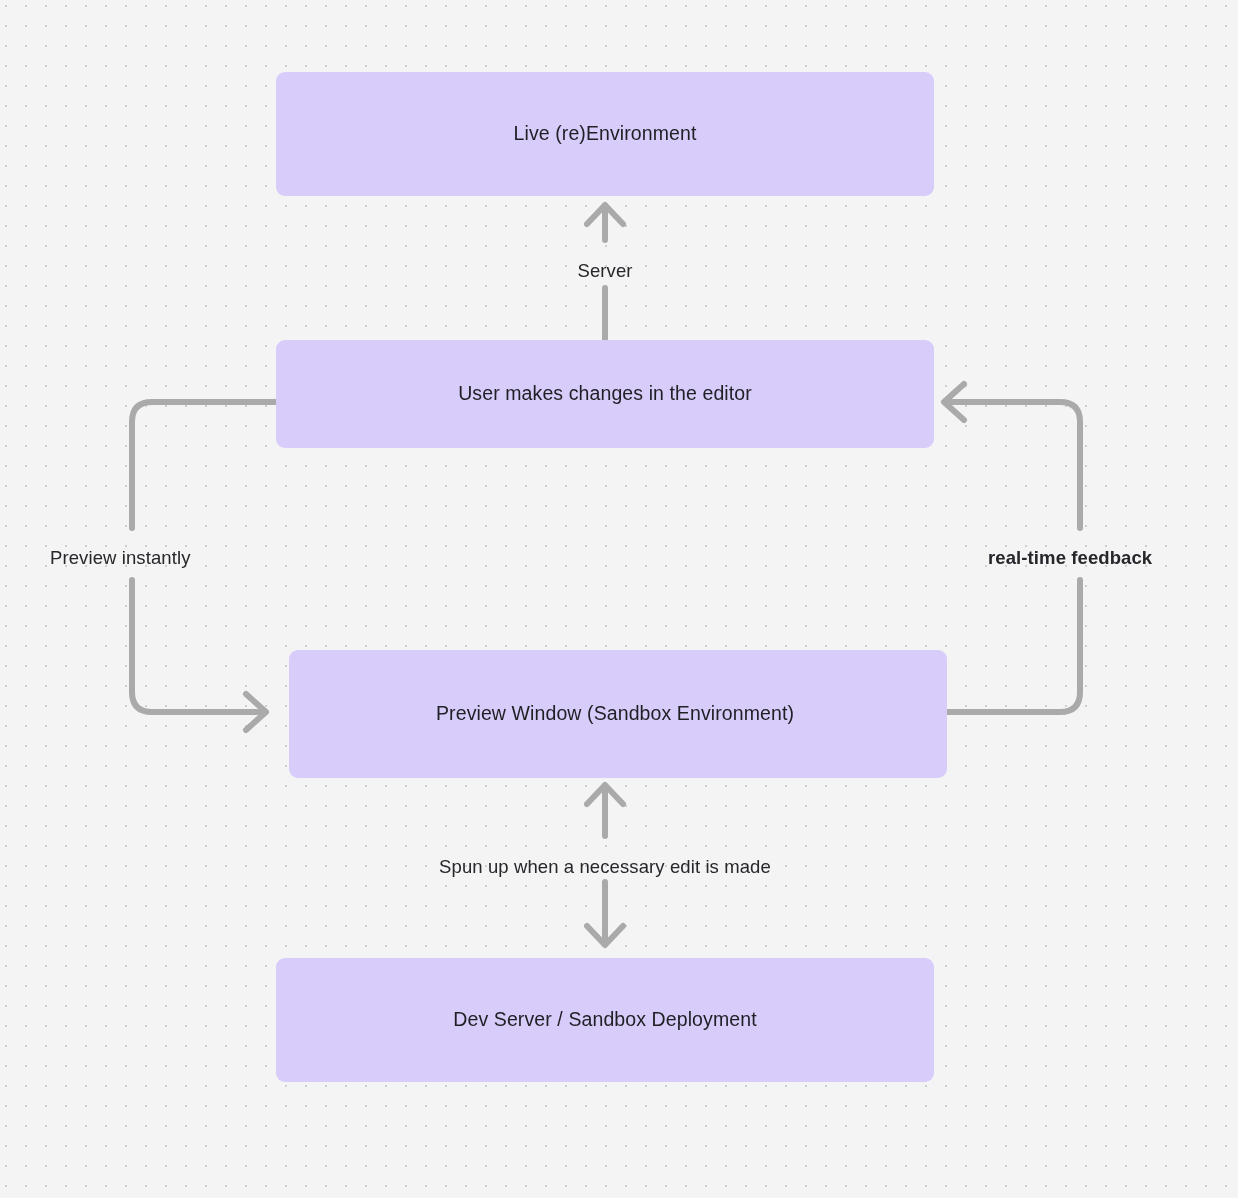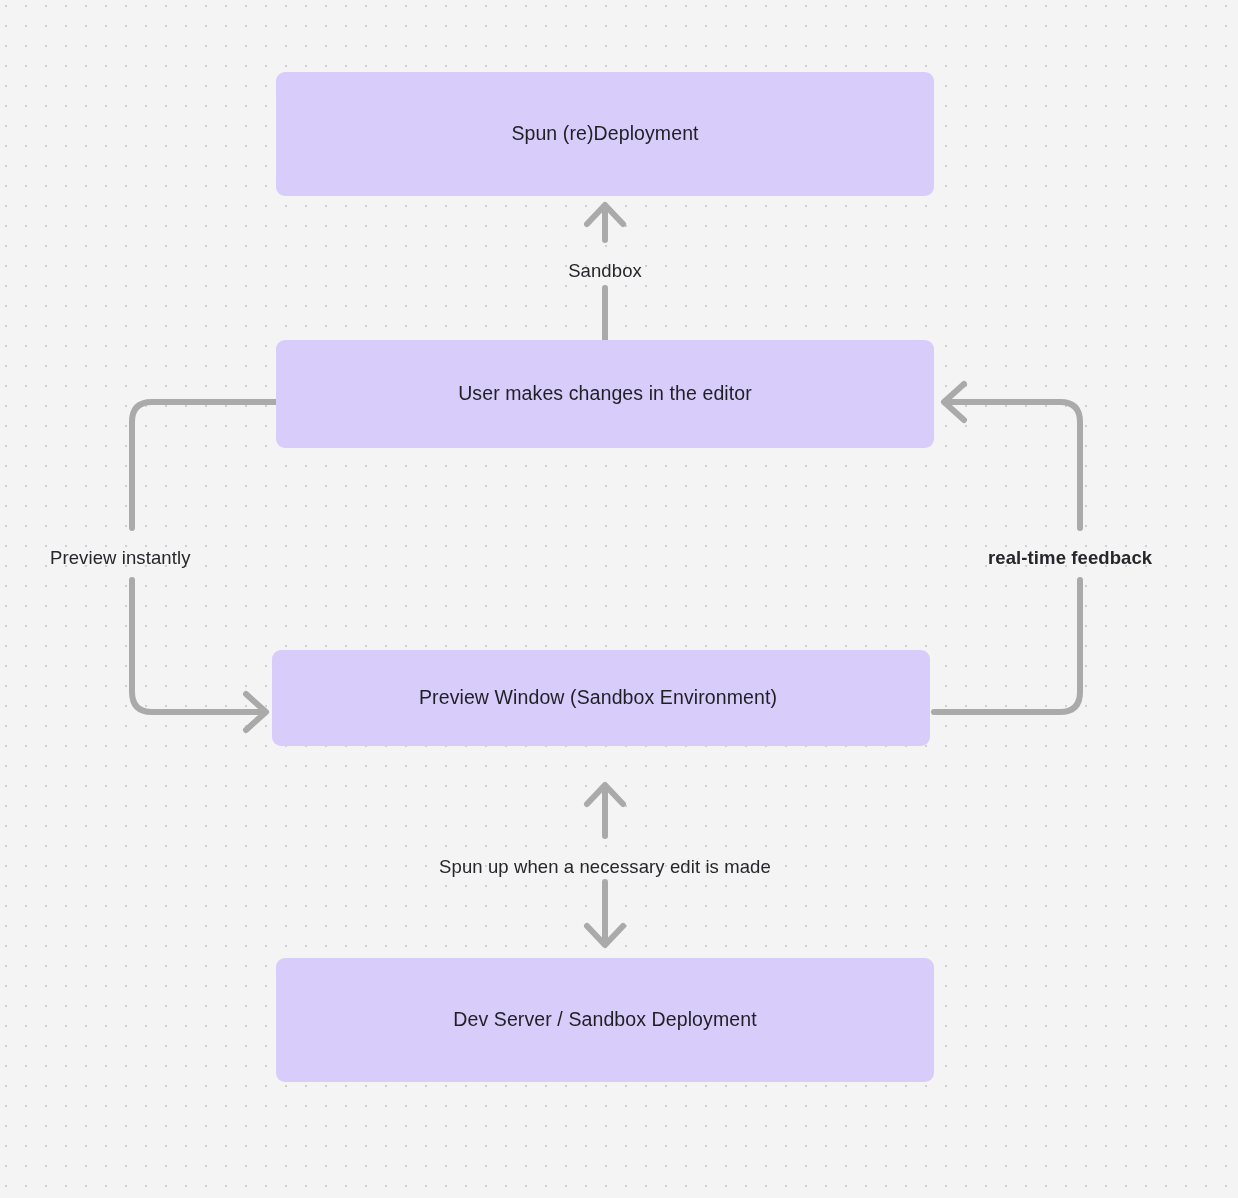--- a/index.html
+++ b/index.html
@@ -89,36 +89,36 @@
 
     <g>
       <path d="M 605 836 L 605 786" fill="none" stroke="#aaaaaa" stroke-width="6" stroke-linecap="round"></path>
       <path d="M 587 804 L 605 785 L 623 804" fill="none" stroke="#aaaaaa" stroke-width="6" stroke-linecap="round" stroke-linejoin="round"></path>
       <path d="M 605 882 L 605 944" fill="none" stroke="#aaaaaa" stroke-width="6" stroke-linecap="round"></path>
       <path d="M 587 926 L 605 945 L 623 926" fill="none" stroke="#aaaaaa" stroke-width="6" stroke-linecap="round" stroke-linejoin="round"></path>
     </g>
   </svg>
 
   <div class="node" style="left:276px; top:72px; width:658px; height:124px;">
-    <span class="node-label">Spun (re)Deployment</span>
+    <span class="node-label">Live (re)Environment</span>
   </div>
 
   <div class="node" style="left:276px; top:340px; width:658px; height:108px;">
     <span class="node-label">User makes changes in the editor</span>
   </div>
 
-  <div class="node" style="left:272px; top:650px; width:658px; height:96px;padding-left:12px;">
+  <div class="node" style="left:289px; top:650px; width:658px; height:128px;padding-left:12px;">
     <span class="node-label">Preview Window (Sandbox Environment)</span>
   </div>
 
   <div class="node" style="left:276px; top:958px; width:658px; height:124px;">
     <span class="node-label">Dev Server / Sandbox Deployment</span>
   </div>
 
-  <div class="edge-label center" style="left:605px; top:262px;">Sandbox</div>
+  <div class="edge-label center" style="left:605px; top:262px;">Server</div>
 
   <div class="edge-label" style="left:50px; top:549px;">Preview instantly</div>
 
   <div class="edge-label" style="left:988px; top:549px;font-weight:bold;">real-time feedback</div>
 
   <div class="edge-label center" style="left:605px; top:858px;">Spun up when a necessary edit is made</div>
 
 </div>
 
 </body></html>

